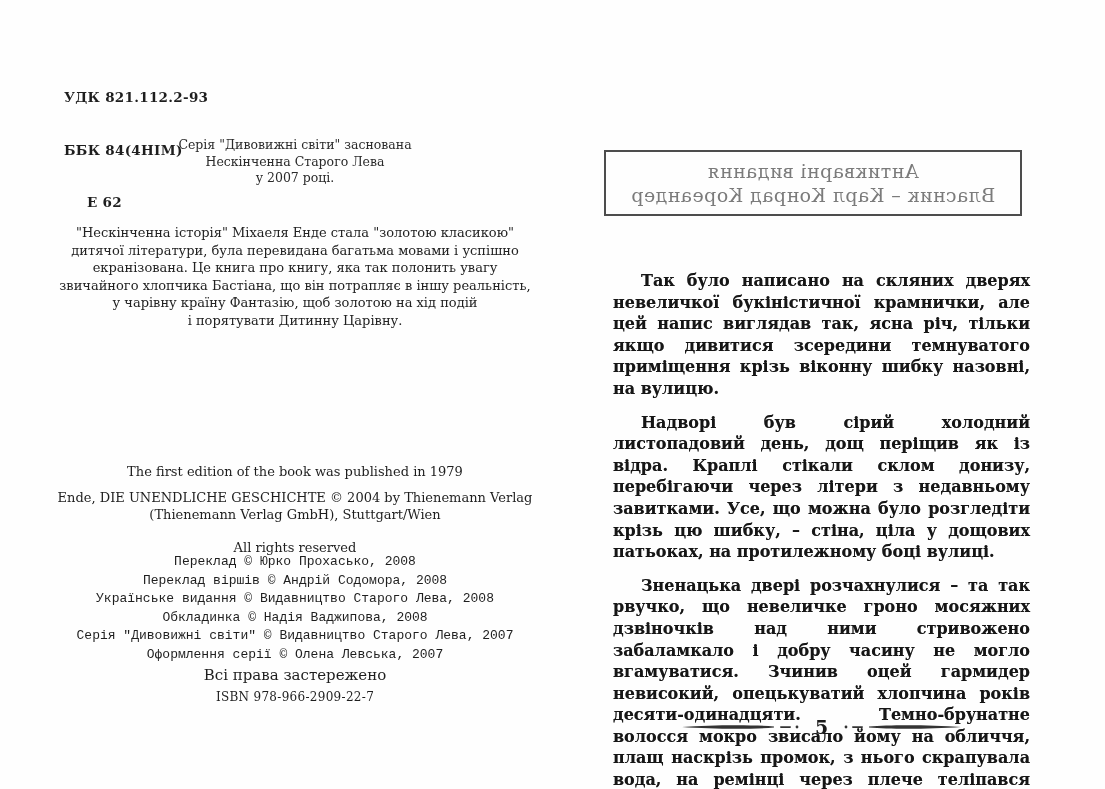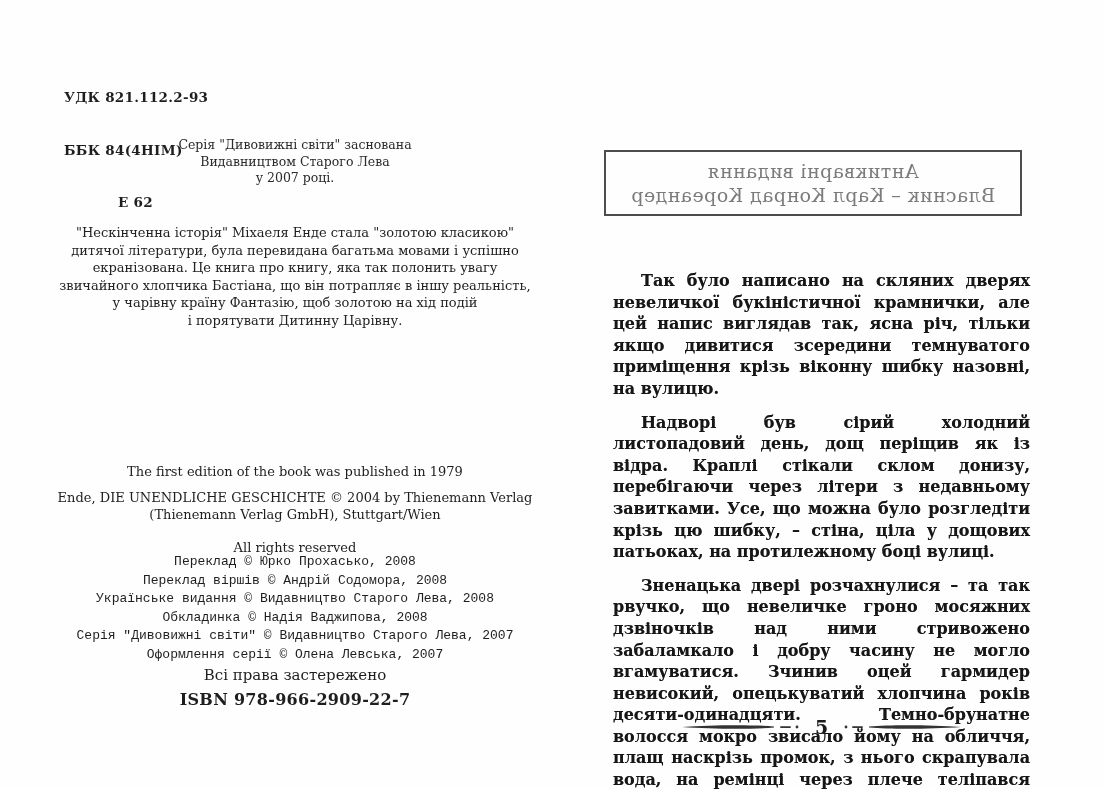--- a/index.html
+++ b/index.html
@@ -15,34 +15,34 @@
   .page { position:absolute; top:0; height:100%;padding-left:46px; }
   .page-left  { left:0;   width:560px; }
   .page-right { left:560px; width:545px; }
 
   
   .catalog {
     position:absolute; left:64px; top:54px;
     font-size:13.5px; font-weight:bold; line-height:17.5px;
     letter-spacing:0.3px; white-space:pre;
   }
-  .catalog .indent { margin-left:54px; }
+  .catalog .indent { margin-left:23px; }
 
   .centered-block {
     position:absolute; left:30px; width:530px;
     text-align:center;
   }
   .series-note { top:137px; font-size:12.5px; line-height:16.5px; color:#2a2a2a; }
   .annotation  { top:224px; font-size:13px;  line-height:17.5px; color:#222; }
   .edition-note { top:463px; font-size:13px; line-height:17px; }
   .edition-note .gap-sm { margin-top:9px; }
   .edition-note .gap-md { margin-top:16px; }
   .credits { top:553px; font-size:13px; line-height:18.6px;font-family:Liberation Mono, monospace; }
   .rights-reserved { top:666px; font-size:15px; }
-  .isbn { top:690px; font-size:16px; font-weight:bold; letter-spacing:0.3px; }
+  .isbn { top:690px; font-size:12px; font-weight:normal; letter-spacing:0.3px; }
 
   
   .door-sign {
     position:absolute; left:44px; top:150px;
     width:414px; height:62px;
     border:2px solid #4d4d4d;
     display:flex; align-items:center; justify-content:center;
     background:#fefefe;
   }
   .door-sign-text {
@@ -79,21 +79,21 @@
   <section class="page page-left">
 
     <div class="catalog">
       <div>УДК 821.112.2-93</div>
       <div>ББК 84(4НІМ)</div>
       <div class="indent">Е 62</div>
     </div>
 
     <div class="centered-block series-note">
       <div>Серія "Дивовижні світи" заснована</div>
-      <div>Видавництвом Старого Лева</div>
+      <div>Нескінченна Старого Лева</div>
       <div>у 2007 році.</div>
     </div>
 
     <div class="centered-block annotation">
       <div>"Нескінченна історія" Міхаеля Енде стала "золотою класикою"</div>
       <div>дитячої літератури, була перевидана багатьма мовами і успішно</div>
       <div>екранізована. Це книга про книгу, яка так полонить увагу</div>
       <div>звичайного хлопчика Бастіана, що він потрапляє в іншу реальність,</div>
       <div>у чарівну країну Фантазію, щоб золотою на хід подій</div>
       <div>і порятувати Дитинну Царівну.</div>

